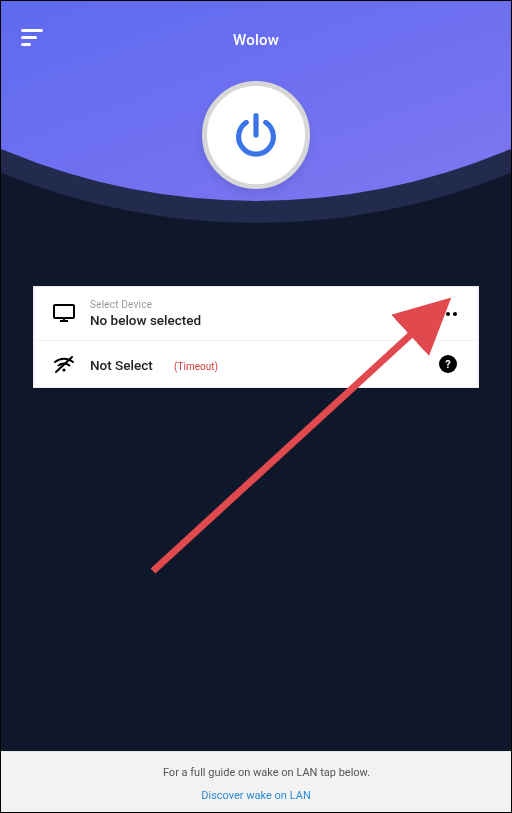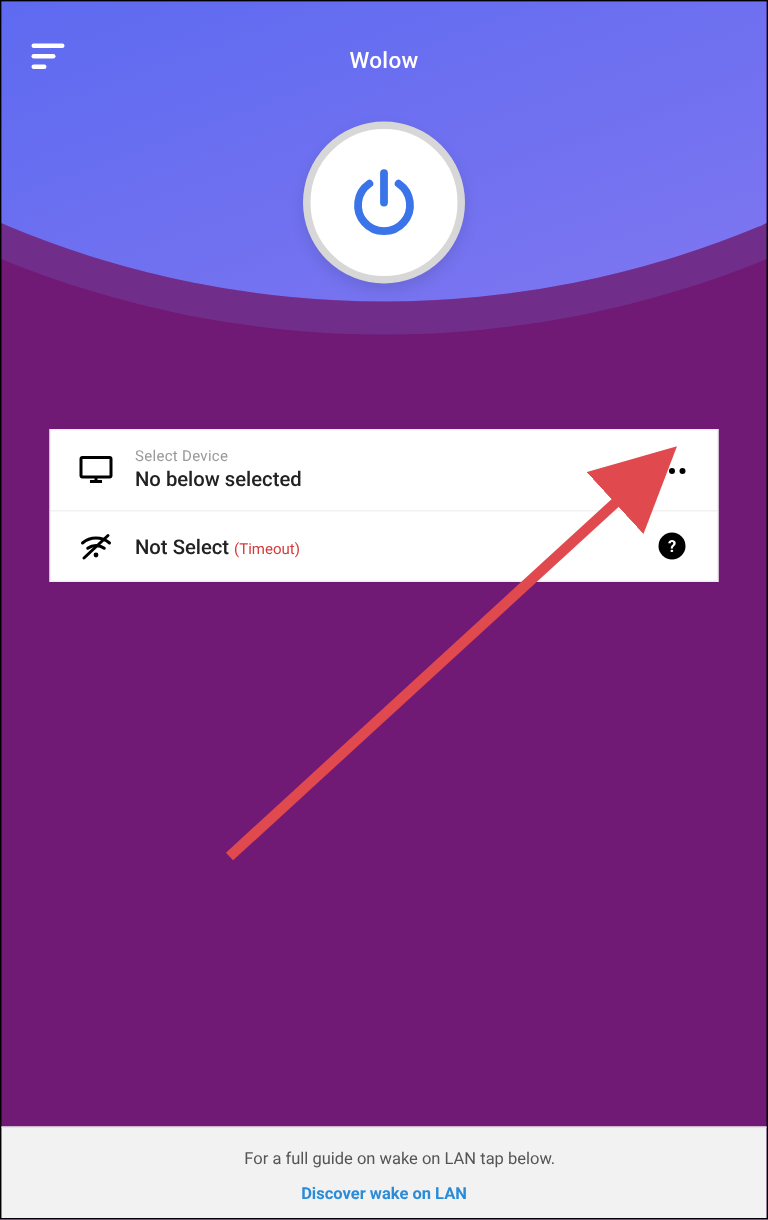--- a/index.html
+++ b/index.html
@@ -1,17 +1,17 @@
 <!DOCTYPE html>
 <html><head>
 <meta charset="utf-8">
 <style>
   * { margin: 0; padding: 0; box-sizing: border-box; }
   html, body { width: 512px; height: 813px; overflow: hidden; font-family: -apple-system, BlinkMacSystemFont, "Segoe UI", Roboto, Arial, sans-serif; }
-  .frame { width: 512px; height: 813px; position: relative; background: #701a75; border: 1px solid #000; }
+  .frame { width: 512px; height: 813px; position: relative; background: #0f172a; border: 1px solid #000; }
 
   
   .header-wrap { position: relative; width: 100%; height: 255px; overflow: hidden; }
   .header-bg {
     position: absolute; top: 0; left: 50%; transform: translateX(-50%);
     width: 1300px; height: 1300px; border-radius: 50%;
     top: -1100px;
     background: linear-gradient(160deg, #38b0ef 0%, #4a8ff0 40%, #5d6af0 70%, #8c7bf0 100%);
     box-shadow: 0 0 0 22px rgba(120,135,240,0.18);
   }
@@ -42,39 +42,39 @@
   .row {
     display: flex; align-items: center;
     padding: 12px 16px 12px 14px;
     border-bottom: 1px solid #f2f2f2;
   }
   .row:last-child { border-bottom: none; }
   .row .ico { width: 32px; display:flex; justify-content:center; }
   .row .txt { flex: 1; margin-left: 10px; }
   .row .lbl { font-size: 10px; color: #9a9a9a; letter-spacing:.2px; }
   .row .val { font-size: 13.5px; color: #222; font-weight: 500; margin-top: 2px; }
-  .row .val .suffix { font-size: 10px; color: #d63b3b; font-weight: 400; margin-left: 0; }
+  .row .val .suffix { font-size: 10px; color: #d63b3b; font-weight: 400; margin-left: 18px; }
   .row .action { width: 28px; display:flex; justify-content:center; align-items:center; }
 
   .dots { display:flex; gap:3px; }
   .dots span { width:4px; height:4px; background:#000; border-radius:50%; }
 
   .help-badge {
     width:18px; height:18px; border-radius:50%; background:#000; color:#fff;
     display:flex; align-items:center; justify-content:center; font-size:11px; font-weight:700;
   }
 
   
   .footer {
     position: absolute; bottom: 0; left: 0; right: 0;
     background: #f2f2f2; border-top: 1px solid #e5e5e5;
     text-align: center; padding: 14px 0 10px;
   }
   .footer .guide { font-size: 11px; color: #555; margin-left: 21px; }
-  .footer .link { font-size: 11px; color: #2b8bd6; margin-top: 10px; font-weight: bold; }
+  .footer .link { font-size: 11px; color: #2b8bd6; margin-top: 10px; }
 
   
   .arrow-svg { position:absolute; top:0; left:0; width:512px; height:813px; pointer-events:none; }
 </style>
 </head>
 <body>
 <div class="frame">
 
 <div class="header-wrap">
   <div class="header-bg"></div>

